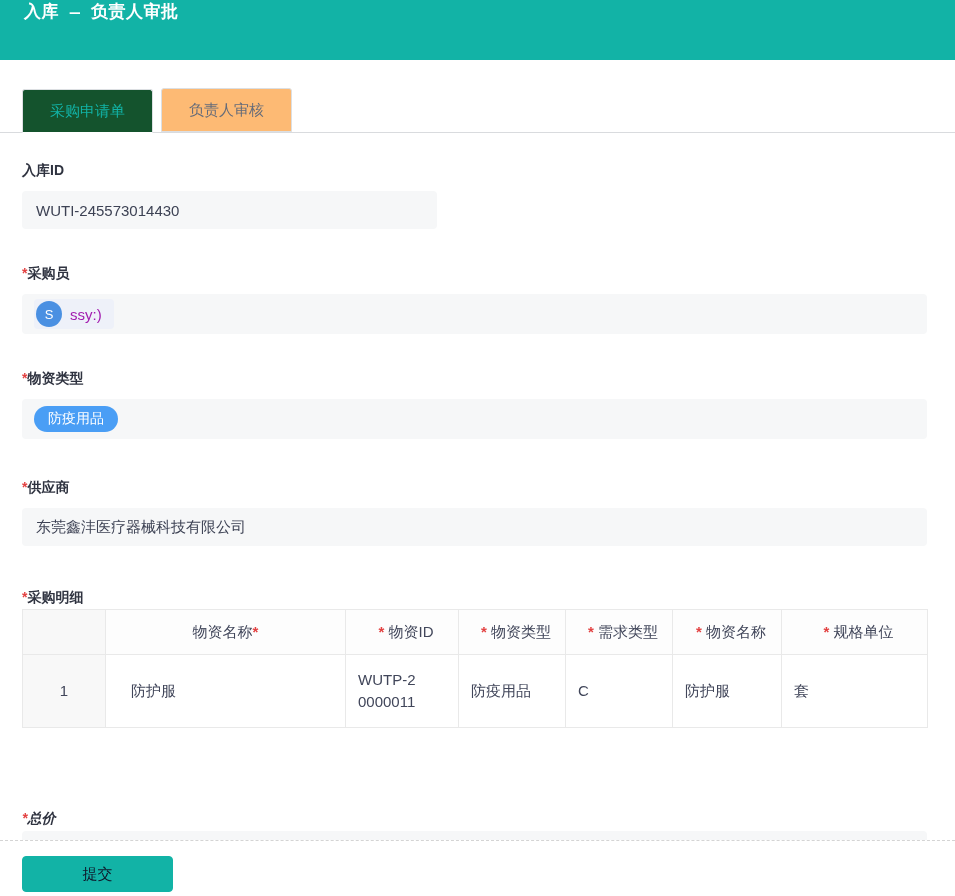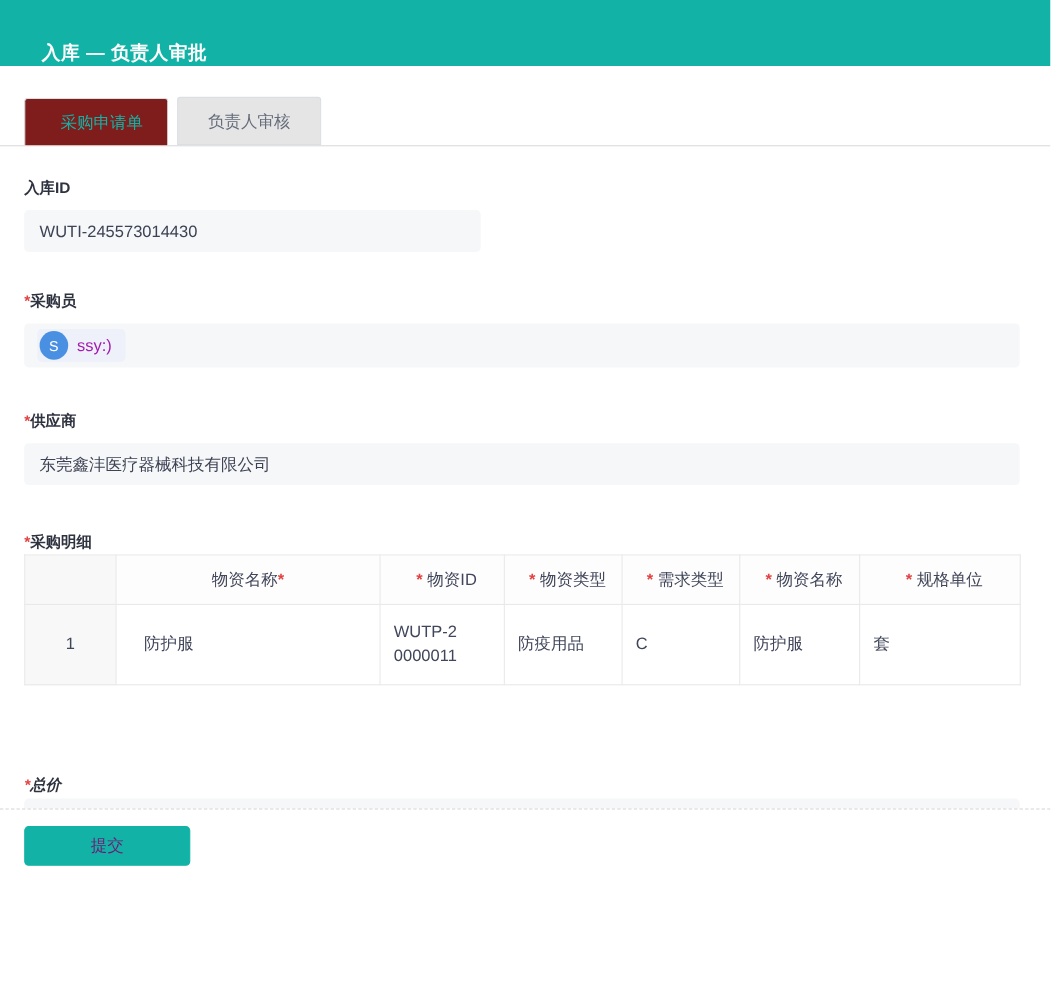--- a/index.html
+++ b/index.html
@@ -6,28 +6,28 @@
     --teal:#12b3a6;
     --tag-blue:#4a9ef5;
     --avatar-blue:#4a90e2;
     --orange:#f0a71a;
     --red:#e34242;
   }
   *{margin:0;padding:0;box-sizing:border-box;}
   html,body{width:955px;height:896px;overflow:hidden;background:#fff;
     font-family:"Liberation Sans","DejaVu Sans",sans-serif;color:#3a3f51;}
   
-  .app-header{height:60px;background:var(--teal);display:flex;align-items:flex-end;padding-left:38px;}
+  .app-header{height:60px;background:var(--teal);display:flex;align-items:flex-start;padding-left:24px;font-family:Liberation Mono, monospace;}
   .app-header .title{color:#fff;font-size:17px;font-weight:bold;letter-spacing:.5px;}
   
   .tabbar{margin-top:29px;height:44px;border-bottom:1px solid #d9dbde;padding-left:22px;display:flex;align-items:flex-end;}
   .tab{height:44px;display:flex;align-items:center;justify-content:center;min-width:131px;padding:0 22px;
        font-size:15px;border:1px solid #dcdfe2;border-radius:3px 3px 0 0;margin-right:8px;cursor:pointer;}
-  .tab.active{background:#7f1d1d;color:var(--teal);border-bottom:1px solid #fff;margin-bottom:-1px;justify-content:flex-end;}
-  .tab.inactive{background:#e5e5e5;color:#646b79;}
+  .tab.active{background:#14532d;color:var(--teal);border-bottom:1px solid #fff;margin-bottom:-1px;}
+  .tab.inactive{background:#fdba74;color:#646b79;}
   
   .content{padding:0 28px 0 22px;}
   .fgroup{margin-top:34px;}
   .fgroup.first{margin-top:27px;}
   .flabel{font-size:14px;font-weight:bold;color:#2f3340;line-height:20px;}
   .req{color:var(--red);font-weight:bold;}
   .fbox{background:#f6f7f8;border-radius:4px;margin-top:11px;display:flex;align-items:center;}
   .textval{height:38px;padding:0 14px;font-size:15px;color:#3d4254;width:100%;}
   .id-input{width:415px;}
   .boxed{height:40px;padding:0 12px;}
@@ -48,21 +48,21 @@
   .detail-table td{height:73px;padding-left:12px;white-space:pre-line;line-height:22px;}
   .detail-table td.name-cell{padding-left:25px;}
   .detail-table .col-idx{background:#f8f8f8;text-align:center;padding-left:0;}
   
   .total-slice{height:9px;background:#f6f7f8;border-radius:4px 4px 0 0;margin-top:3px;}
   .tp-group{margin-top:80px;font-style:italic;}
   
   .footer{border-top:1px dashed #d4d4d4;margin-top:0;padding:15px 0 0 22px;display:flex;}
   .btn{width:151px;height:36px;border-radius:4px;font-size:15px;display:flex;align-items:center;
        justify-content:center;cursor:pointer;}
-  .btn-submit{background:var(--teal);color:#701a75;border:1px solid var(--teal);}
+  .btn-submit{background:var(--teal);color:#0f172a;border:1px solid var(--teal);}
   .btn-back{background:#fff;color:var(--orange);border:1.5px solid var(--orange);margin-left:13px;}
 </style>
 </head>
 <body>
 
 <div class="app-header">
   <div class="title">入库 — 负责人审批</div>
 </div>
 
 <div class="tabbar">
@@ -84,20 +84,26 @@
   <div class="fgroup">
     <div class="flabel"><span class="req">*</span><span>采购员</span></div>
     <div class="fbox boxed">
       <div class="chip">
         <div class="avatar">S</div>
         <div class="chip-name">ssy:)</div>
       </div>
     </div>
   </div>
 
+  <div class="fgroup">
+    <div class="flabel"><span class="req">*</span><span>物资类型</span></div>
+    <div class="fbox boxed">
+      <div class="tag">防疫用品</div>
+    </div>
+  </div>
 
   <div class="fgroup" style="margin-top:38px">
     <div class="flabel"><span class="req">*</span><span>供应商</span></div>
     <div class="fbox textval">东莞鑫沣医疗器械科技有限公司</div>
   </div>
 
   <div class="fgroup" style="margin-top:41px">
     <div class="flabel"><span class="req">*</span><span>采购明细</span></div>
     <table class="detail-table">
       <colgroup>

